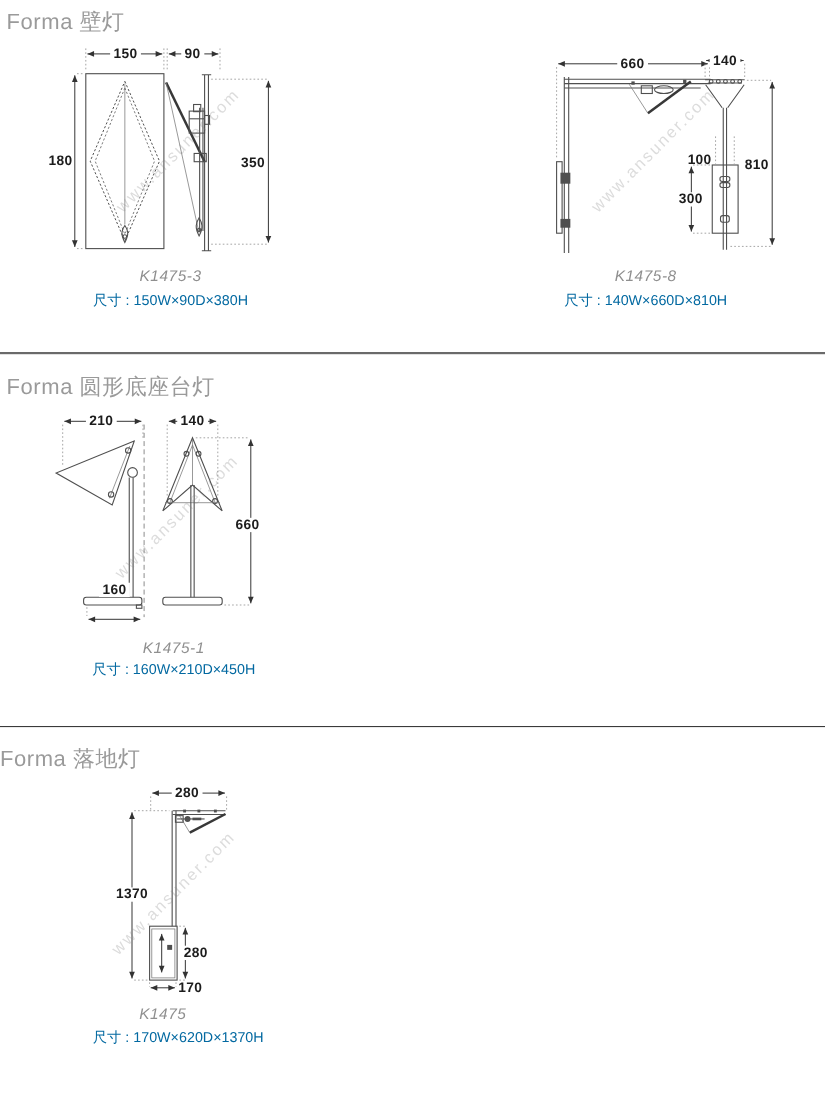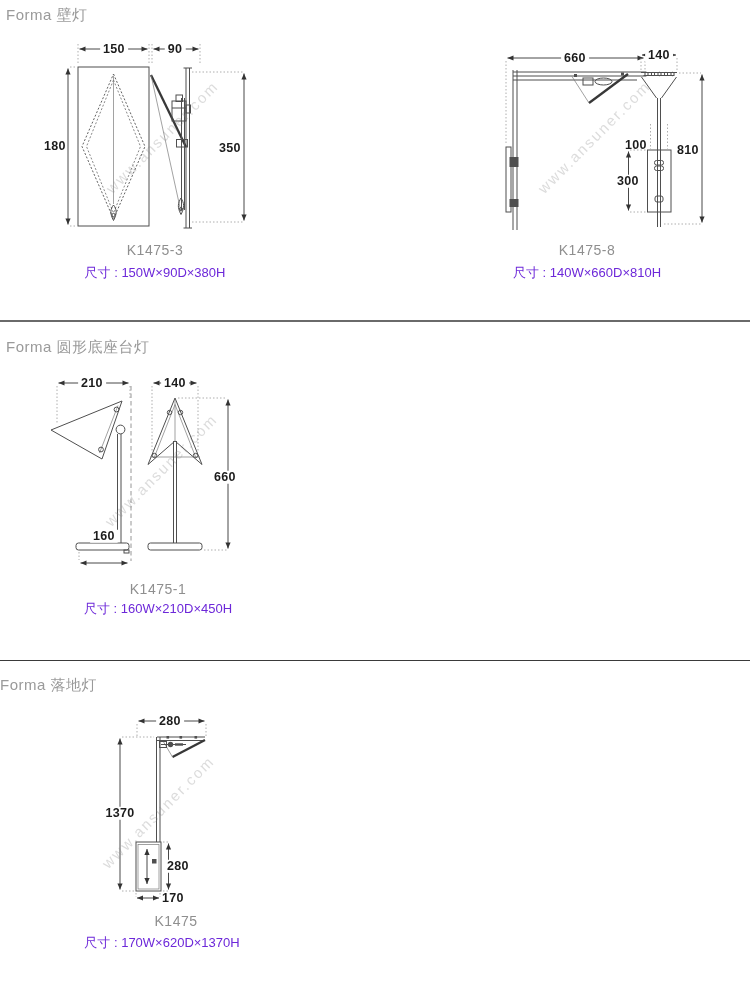--- a/index.html
+++ b/index.html
@@ -1,21 +1,21 @@
 <!DOCTYPE html>
 <html><head>
 <meta charset="utf-8">
 <style>
   html,body{margin:0;padding:0;background:#fff;}
   body{width:750px;height:1000px;position:relative;overflow:hidden;
        font-family:"Liberation Sans","DejaVu Sans",sans-serif;color:#333;}
   #lineart{position:absolute;left:0;top:0;}
-  .section-header{position:absolute;font-size:15px;color:#9a9a9a;letter-spacing:.5px;white-space:nowrap;}
-  .model-label{position:absolute;transform:translateX(-50%);font-size:14px;color:#8f8f8f;letter-spacing:.5px;white-space:nowrap;}
-  .size-label{position:absolute;transform:translateX(-50%);font-size:13px;color:#6d28d9;white-space:nowrap;}
+  .section-header{position:absolute;font-size:20px;color:#9a9a9a;letter-spacing:.5px;white-space:nowrap;}
+  .model-label{position:absolute;transform:translateX(-50%);font-size:14px;color:#8f8f8f;letter-spacing:.5px;white-space:nowrap;font-style:italic;}
+  .size-label{position:absolute;transform:translateX(-50%);font-size:13px;color:#0369a1;white-space:nowrap;}
   .dim-label{position:absolute;transform:translate(-50%,-50%);font-size:12.5px;font-weight:600;color:#1c1c1c;
              white-space:nowrap;letter-spacing:.3px;line-height:1;}
   .dim-label.bg{background:#fff;padding:0 3px;}
   .watermark{position:absolute;transform:translate(-50%,-50%) rotate(-45deg);font-size:15px;
              color:rgba(130,130,130,.28);letter-spacing:2px;white-space:nowrap;}
   .divider{position:absolute;left:0;width:750px;}
   .divider.d1{top:320px;height:2px;background:#6a6a6a;}
   .divider.d2{top:660px;height:1px;background:#3a3a3a;}
   
   .g{fill:none;stroke:#4f4f4f;stroke-width:1;}
@@ -199,16 +199,16 @@
 <div class="size-label" style="left:158px;top:600px">尺寸 : 160W×210D×450H</div>
 
 <span class="watermark" style="left:161px;top:470px">www.ansuner.com</span>
 
 <div class="section-header" style="left:0;top:676px">Forma 落地灯</div>
 
 <span class="dim-label bg" style="left:170px;top:721px">280</span>
 <span class="dim-label bg" style="left:120px;top:813px">1370</span>
 <span class="dim-label bg" style="left:178px;top:866px">280</span>
 <span class="dim-label" style="left:173px;top:898px">170</span>
-<div class="model-label" style="left:176px;top:913px">K1475</div>
+<div class="model-label" style="left:148px;top:913px">K1475</div>
 <div class="size-label" style="left:162px;top:934px">尺寸 : 170W×620D×1370H</div>
 
 <span class="watermark" style="left:158px;top:812px">www.ansuner.com</span>
 
 </body></html>

